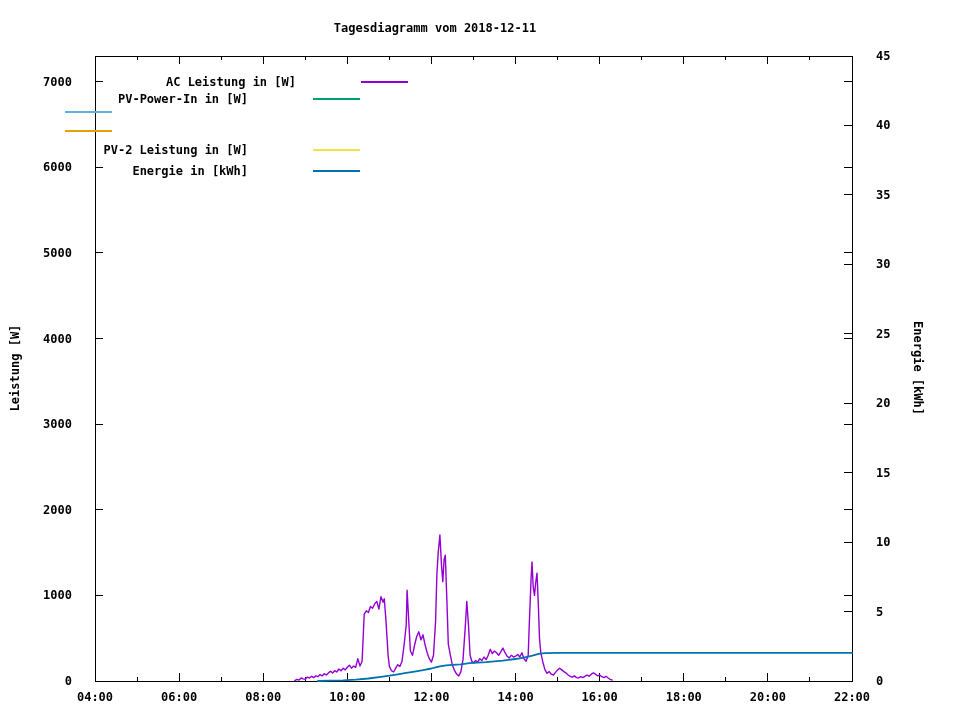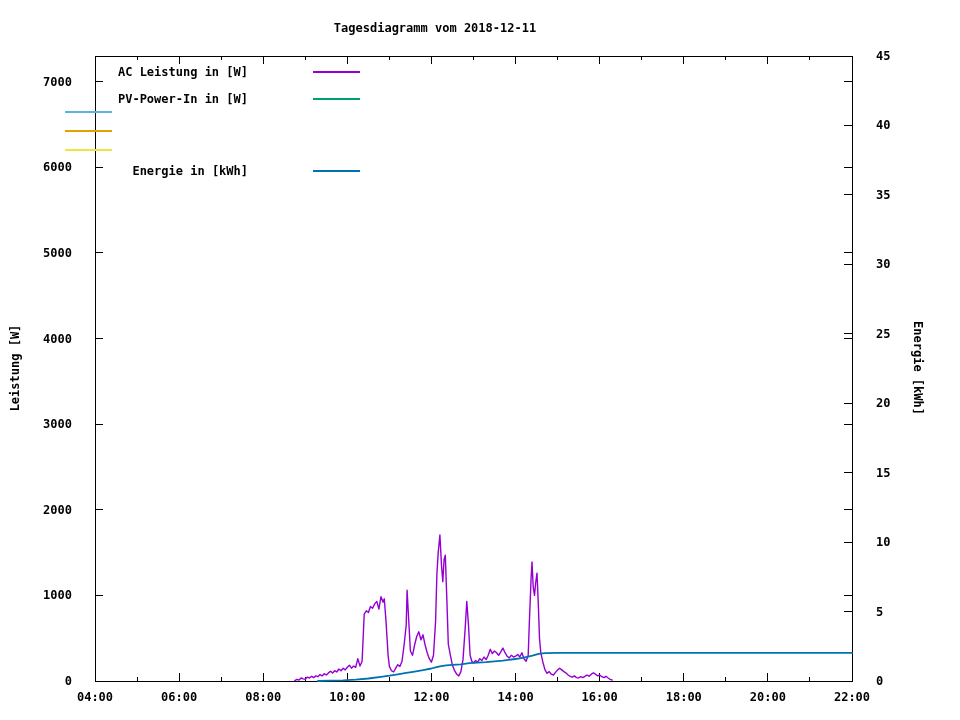--- a/index.html
+++ b/index.html
@@ -117,20 +117,20 @@
       <text x="876" y="129.44444444444446" text-anchor="start">40</text>
       <line x1="852" y1="56" x2="844" y2="56" shape-rendering="crispEdges" stroke="#000000" stroke-width="1"></line>
       <text x="876" y="60" text-anchor="start">45</text>
       <polyline points="294.8,680.6 296.9,679.3 299.0,680.1 301.1,678.0 303.2,678.9 305.3,679.3 307.4,677.1 309.5,678.0 311.6,676.3 313.7,677.6 315.8,675.9 317.9,676.7 320.0,674.6 322.1,675.9 324.2,673.7 326.3,675.0 328.4,672.9 330.5,671.2 332.6,672.9 334.7,670.7 336.8,672.0 338.9,669.0 341.0,670.7 343.1,668.2 345.2,669.9 347.3,667.3 349.4,665.2 351.5,668.2 353.6,666.0 355.7,667.3 357.8,658.7 360.0,666.0 362.1,661.3 364.2,614.2 366.3,610.8 368.4,612.5 370.5,606.5 372.6,608.2 374.7,603.9 376.8,601.4 378.9,609.1 381.0,596.7 383.1,602.2 384.3,598.8 386.0,621.1 388.1,655.3 389.4,666.4 391.5,670.7 393.6,672.0 395.7,668.2 397.8,664.7 399.9,666.4 402.0,661.3 404.1,645.0 406.2,625.3 407.1,590.2 408.3,612.5 410.4,651.0 412.5,655.3 414.6,645.0 416.7,636.5 418.8,631.8 420.9,639.9 423.0,634.8 425.1,645.0 427.2,652.7 429.3,658.7 431.4,662.2 433.5,655.3 435.6,621.1 436.9,574.0 438.2,552.6 439.9,535.0 441.5,565.4 442.8,581.7 444.1,559.4 445.3,555.1 447.0,603.9 448.3,644.2 450.4,655.3 452.5,665.6 454.6,670.7 456.7,674.2 458.8,675.9 460.9,671.6 463.0,659.6 465.1,629.6 466.8,601.4 468.5,625.3 470.1,655.3 471.8,661.3 473.5,663.0 475.6,660.5 477.7,662.2 479.8,658.7 481.9,660.5 484.0,657.0 486.1,659.6 488.2,655.3 490.3,649.3 492.4,653.6 494.5,651.0 496.6,652.7 498.7,655.3 500.8,651.9 502.9,648.0 505.0,652.7 507.1,656.2 509.2,657.9 511.4,655.3 513.5,657.0 515.6,656.2 517.7,654.5 519.8,657.0 521.9,652.7 524.0,658.7 526.1,661.3 528.2,655.3 529.4,621.1 531.1,578.3 532.0,562.0 533.2,586.8 534.5,595.4 535.7,582.5 537.0,573.1 538.3,603.9 539.5,638.2 540.8,652.7 542.9,662.2 545.0,669.9 547.1,673.3 549.2,671.6 551.3,674.2 553.4,675.0 555.5,672.4 557.6,669.9 559.7,668.2 561.8,669.9 563.9,671.6 566.0,672.9 568.1,675.0 570.2,676.3 572.3,677.1 574.4,675.9 576.5,677.6 578.6,678.0 580.7,676.7 582.8,677.6 584.9,676.3 587.0,675.0 589.2,676.3 591.3,674.2 593.4,672.9 595.5,674.2 597.6,675.9 599.7,675.0 601.8,676.7 603.9,677.6 606.0,676.3 608.1,678.0 610.2,679.3 612.3,680.1" fill="none" stroke="#9400d3" stroke-width="1.4" stroke-linejoin="round" stroke-linecap="round"></polyline>
       <polyline points="317.9,681.0 330.5,680.7 343.1,680.3 355.7,679.6 368.4,678.5 381.0,676.8 389.4,675.7 397.8,674.3 406.2,672.9 414.6,671.6 423.0,670.2 431.4,668.5 435.6,667.4 439.9,666.4 446.2,665.4 452.5,664.9 460.9,664.3 469.3,663.2 477.7,662.7 486.1,662.1 494.5,661.3 502.9,660.6 511.4,659.5 519.8,658.4 526.1,657.1 532.4,655.7 538.7,653.9 545.0,653.2 557.6,652.9 599.7,652.9 683.8,652.9 767.9,652.9 852.0,652.9" fill="none" stroke="#0072b2" stroke-width="1.8" stroke-linejoin="round" stroke-linecap="round"></polyline>
     </svg>
   <div class="title">Tagesdiagramm vom 2018-12-11</div>
   <div class="ylabel">Leistung [W]</div>
   <div class="y2label">Energie [kWh]</div>
   <div id="legend">
-      <div class="lrow" style="top: 64px;"><span class="llabel">AC Leistung in [W]</span><span class="lline" style="background: rgb(148, 0, 211);"></span></div>
+      <div class="lrow" style="top: 74px; padding-left: 48px;"><span class="llabel">AC Leistung in [W]</span><span class="lline" style="background: rgb(148, 0, 211);"></span></div>
       <div class="lrow" style="top: 91px;"><span class="llabel">PV-Power-In in [W]</span><span class="lline" style="background: rgb(0, 158, 115);"></span></div>
       <div class="lrow" style="top: 104.8px;"><span class="lline" style="background: rgb(86, 180, 233);"></span></div>
       <div class="lrow" style="top: 123.7px;"><span class="lline" style="background: rgb(230, 159, 0);"></span></div>
-      <div class="lrow" style="top: 142.6px;"><span class="lline" style="background: rgb(240, 228, 66);"></span></div>
+      <div class="lrow" style="top: 142.6px;"><span class="llabel">PV-2 Leistung in [W]</span><span class="lline" style="background: rgb(240, 228, 66);"></span></div>
       <div class="lrow" style="top: 163px;"><span class="llabel">Energie in [kWh]</span><span class="lline" style="background: rgb(0, 114, 178);"></span></div>
     </div>
 </div>
 
 </body></html>

